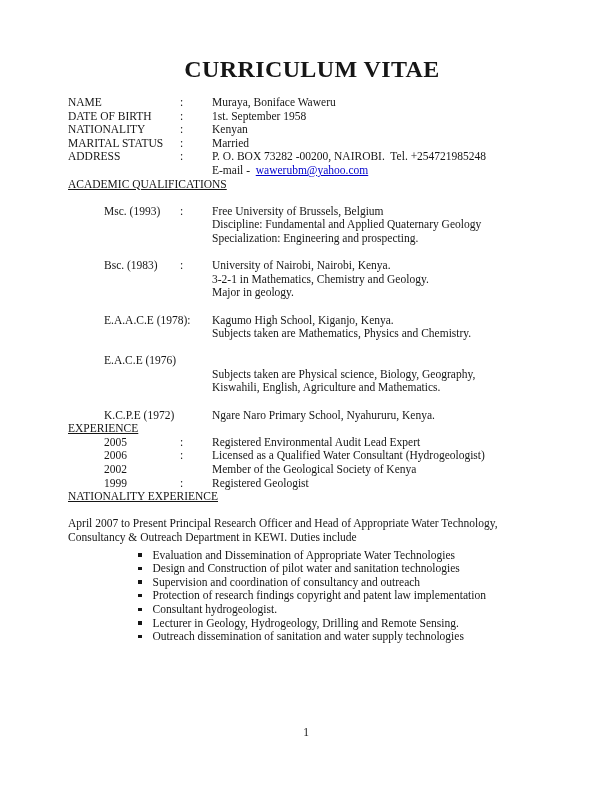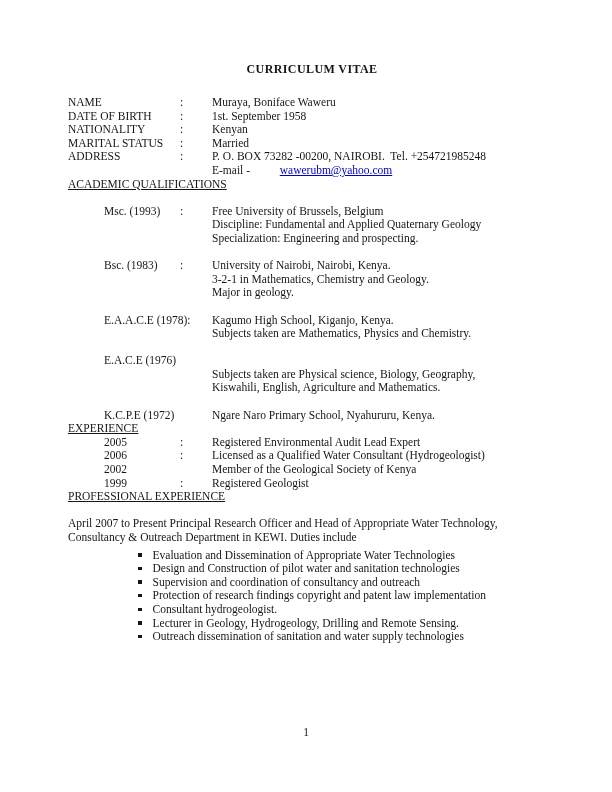--- a/index.html
+++ b/index.html
@@ -10,36 +10,36 @@
     height: 792px;
     background: #ffffff;
     font-family: "Liberation Serif", "DejaVu Serif", serif;
     font-size: 11.5px;
     line-height: 13.6px;
     color: #161616;
     overflow: hidden;
   }
   .content { padding: 58px 56px 0 68px; }
   .title {
-    font-size: 12px;
+    font-size: 24px;
     line-height: 22px;
     font-weight: 700;
     text-align: center;
     letter-spacing: 0.4px;
     margin-bottom: 16px;
   }
   .row { display: grid; grid-template-columns: 112px 32px 1fr; }
   .lbl { white-space: nowrap; }
   .lbl.indent { padding-left: 36px; }
   .colon { white-space: nowrap; }
   .val { white-space: pre-wrap; }
   .heading { font-weight: 400; text-decoration: underline; white-space: nowrap; }
   .entry { margin-top: 13.6px; }
   .bold { font-weight: 400; }
-  a.email { color: #0000cc; text-decoration: underline; cursor: pointer; margin-left: 24px; }
+  a.email { color: #0000cc; text-decoration: underline; cursor: pointer; }
   .intro { margin-top: 13.6px; white-space: pre-wrap; }
   .duties { margin-top: 4px; text-align: center; }
   .duty { display: flex; align-items: center; padding-left: 70px; height: 13.6px; }
   .bullet {
     width: 3.5px; height: 3.5px;
     background: #161616;
     flex: none;
     margin-right: 11px;
     margin-top: -1px;
   }
@@ -187,21 +187,21 @@
         <span class="colon"></span>
         <span class="val">Member of the Geological Society of Kenya</span>
       </div>
       <div class="row">
         <span class="lbl indent">1999</span>
         <span class="colon">:</span>
         <span class="val">Registered Geologist</span>
       </div>
     </div>
 
-    <div class="heading">PROFESSIONAL EXPERIENCE</div>
+    <div class="heading">NATIONALITY EXPERIENCE</div>
 
     <div class="intro"><span>April 2007 to Present </span><span class="bold">Principal Research Officer</span><span> and Head of Appropriate Water Technology, Consultancy &amp; Outreach Department in KEWI. Duties include</span></div>
 
     <div class="duties">
       <div class="duty">
         <span class="bullet"></span>
         <span>Evaluation and Dissemination of Appropriate Water Technologies</span>
       </div>
       <div class="duty">
         <span class="bullet"></span>

